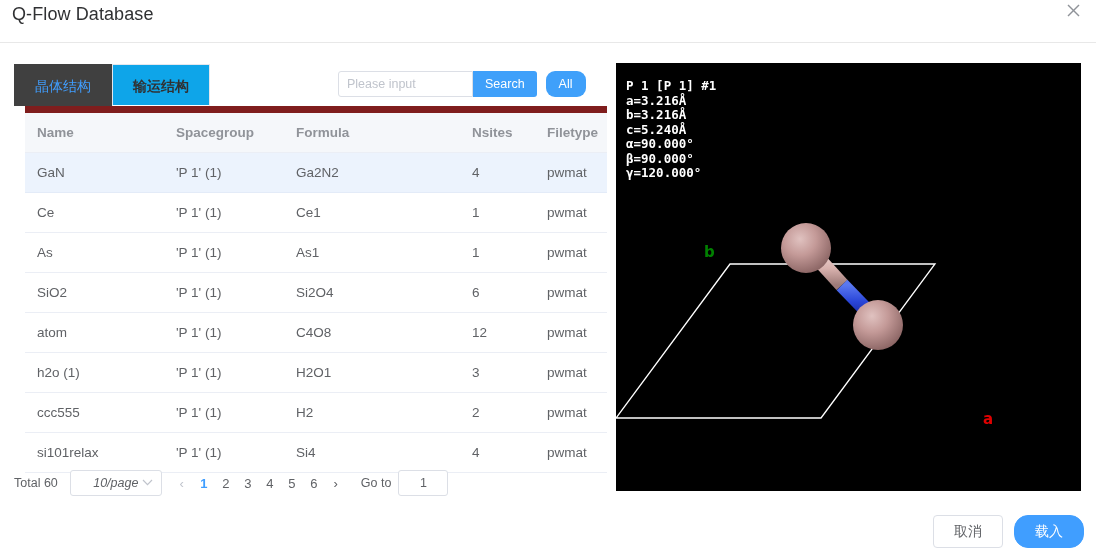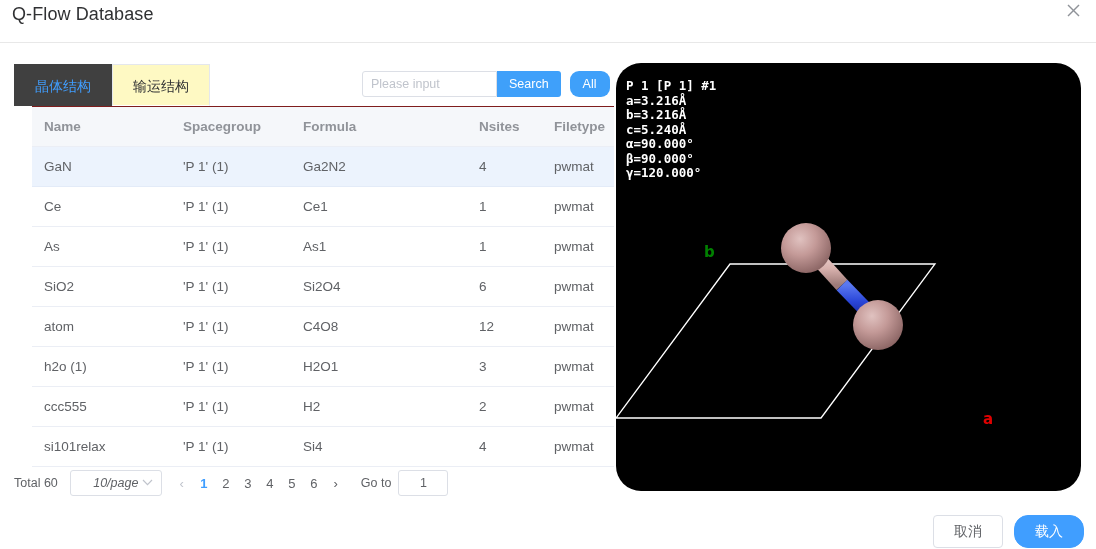--- a/index.html
+++ b/index.html
@@ -49,29 +49,30 @@
     background: #f5f7fa;
     cursor: pointer;
     border: 1px solid transparent;
     white-space: nowrap;
   }
   .tab.active {
     color: #409eff;
     background: #404040;
   }
   .tab.plain {
-    background: #fef9c3;
+    background: #0ea5e9;
     border: 1px solid #e4e7ed;
     border-bottom-color: #ffffff;
+    font-weight: bold;
   }
 
   
   .search-row {
     position: absolute; left: 338px; top: 71px;
-    display: flex; align-items: center; margin-left: 24px;
+    display: flex; align-items: center;
   }
   .search-input {
     width: 135px; height: 26px;
     border: 1px solid #dcdfe6;
     border-radius: 3px 0 0 3px;
     padding: 0 8px;
     font-size: 12.5px;
     color: #606266;
     outline: none;
     background: #ffffff;
@@ -86,23 +87,23 @@
     height: 26px;
     border-radius: 9px;
     padding: 0 11px;
     font-family: "Liberation Sans", sans-serif;
   }
   .btn-search { border-radius: 0 3px 3px 0; padding: 0 12px; }
   .btn-all { margin-left: 9px; padding: 0 13px; }
 
   
   .table-wrap {
-    position: absolute; left: 32px; top: 106px;
+    position: absolute; left: 25px; top: 106px;
     width: 582px;
-    border-top: 1px solid #7f1d1d;
+    border-top: 7px solid #7f1d1d;
   }
   table { border-collapse: collapse; width: 582px; table-layout: fixed; }
   th {
     background: #f5f7fa;
     color: #909399;
     font-size: 13.5px;
     font-weight: bold;
     text-align: left;
     padding: 12px 0 12px 12px;
     border-bottom: 1px solid #ebeef5;
@@ -162,21 +163,20 @@
     font-family: "Liberation Sans", sans-serif;
   }
   .pg-group { display:flex; align-items:center; margin-left: 9px; }
 
   
   .viewer {
     position: absolute; left: 616px; top: 63px;
     width: 465px; height: 428px;
     background: #000000;
     overflow: hidden;
-    border-radius: 25px;
   }
   .viewer svg { display:block; position:absolute; left:0; top:0; }
   .cellinfo {
     position: absolute; left: 10px; top: 16px;
     color: #ffffff;
     font-family: "DejaVu Sans Mono", monospace;
     font-size: 12.5px;
     font-weight: bold;
     line-height: 14.5px;
     white-space: pre;

